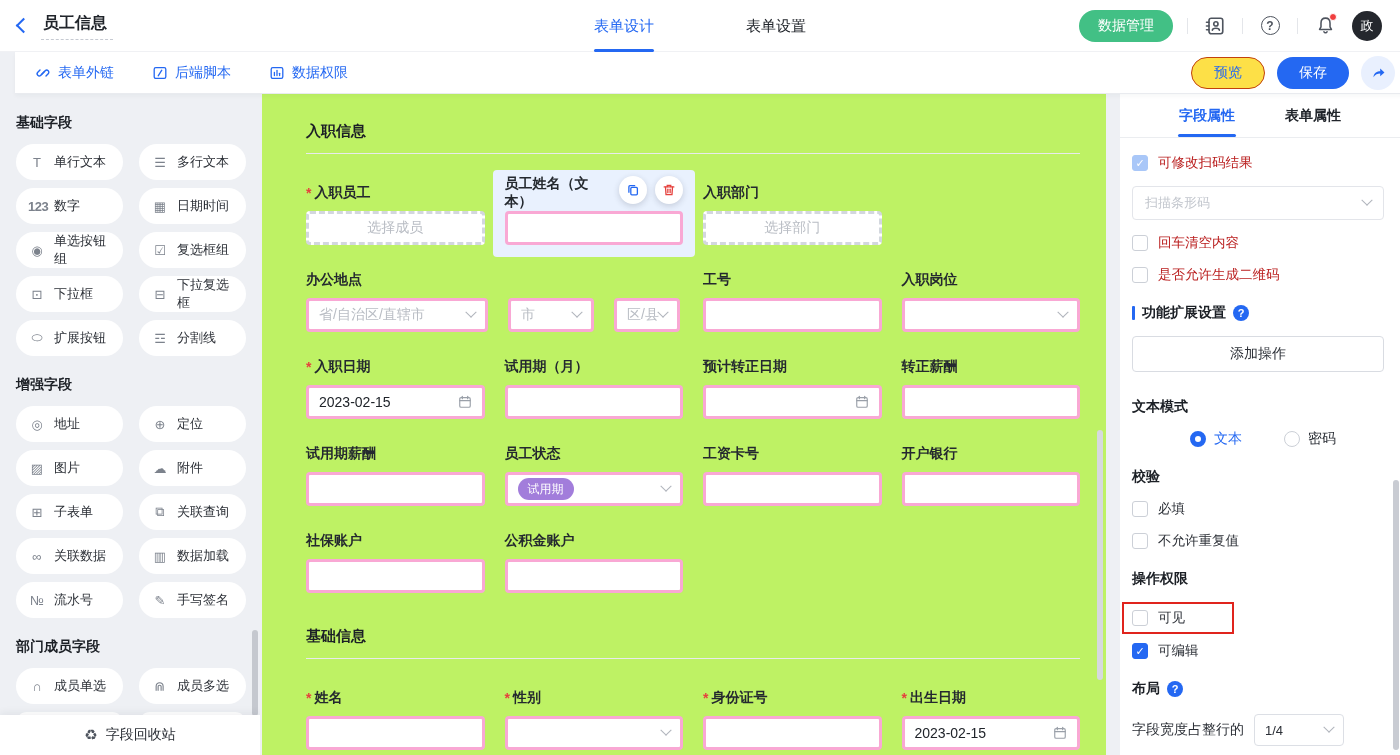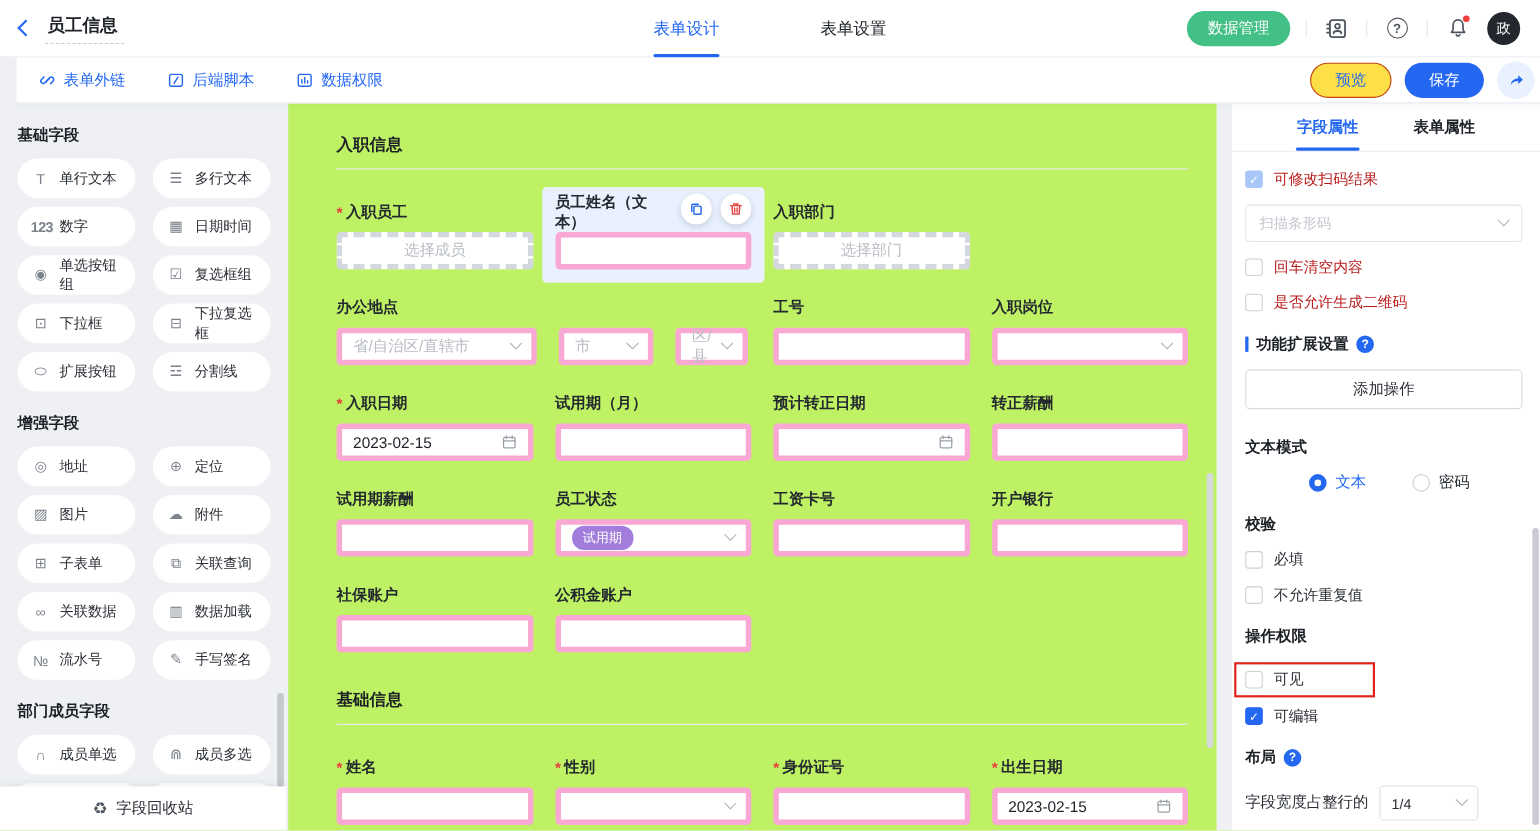--- a/index.html
+++ b/index.html
@@ -50,21 +50,21 @@
 
   
   .canvas { position:absolute; left:262px; top:0; width:844px; height:661px; background:#bef264; padding:14px 26px 0 44px; overflow:hidden; }
   .sec-title { font-size:15px; font-weight:bold; color:#1c2026; margin-top:14px; }
   .sec-hr { border:none; border-top:1px solid #e8eaee; margin-top:12px; }
   .fgrid { display:grid; grid-template-columns:repeat(4,1fr); gap:24px 20px; margin-top:28px; }
   .field { position:relative; }
   .field.span2 { grid-column:span 2; }
   .flabel { display:flex; align-items:center; gap:6px; font-size:14px; font-weight:bold; color:#24292f; height:22px; margin-bottom:7px; }
   .req { color:#e5413d; margin-right:-3px; }
-  .fctl { height:34px; border:5px solid #f9a8d4; border-radius:4px; background:#fff; display:flex; align-items:center; padding:0 10px; font-size:14px; }
+  .fctl { height:34px; border:3px solid #f9a8d4; border-radius:4px; background:#fff; display:flex; align-items:center; padding:0 10px; font-size:14px; }
   .fctl.dashed { border-style:dashed; border-color:#d3d7de; justify-content:center; color:#b9bdc4; cursor:pointer; }
   .fctl.select { justify-content:space-between; cursor:pointer; }
   .fctl.date { justify-content:space-between;gap:41px; }
   .chev { width:8px; height:8px; border-right:1.6px solid #b0b4bc; border-bottom:1.6px solid #b0b4bc; transform:rotate(45deg) translate(-2px,-2px); flex:none; }
   .region-row { display:flex; gap:20px; }
   .region-row .fctl { color:#b9bdc4; }
   .r1 { width:182px; } .r2 { width:86px; } .r3 { width:66px; }
   .tag { height:22px; padding:0 10px; border-radius:11px; background:#a27ddb; color:#fff; font-size:12px; display:flex; align-items:center; }
   .field.selected { background:#e9f1fe; border-radius:4px; margin:-12px; padding:12px; z-index:5; }
   .fab { width:28px; height:28px; border-radius:50%; background:#fff; box-shadow:0 2px 6px rgba(31,41,55,.18); display:flex; align-items:center; justify-content:center; cursor:pointer; flex:none; margin-top:-6px; }
@@ -87,21 +87,21 @@
   .psel { height:34px; border:1px solid #e3e5ea; border-radius:4px; display:flex; align-items:center; justify-content:space-between; padding:0 12px; font-size:13px; color:#c2c6cd; margin:0 0 14px 0; cursor:default; }
   .phead { display:flex; align-items:center; gap:7px; font-size:14px; font-weight:bold; color:#1c2026; margin:20px 0 14px 0; }
   .bluebar { width:3px; height:14px; background:#2468f2; border-radius:1px; }
   .help-blue { width:16px; height:16px; border-radius:50%; background:#2468f2; color:#fff; font-size:11px; font-weight:bold; display:flex; align-items:center; justify-content:center; cursor:pointer; }
   .btn-add { width:100%; height:36px; border:1px solid #d9dce2; border-radius:4px; background:#fff; font-size:14px; color:#2b2f36; cursor:pointer; margin-bottom:6px; font-family:inherit; }
   .radio-row { display:flex; gap:42px; margin:14px 0 18px 58px; }
   .radio-opt { display:flex; align-items:center; gap:8px; font-size:14px; cursor:pointer; color:#2b2f36; }
   .radio-opt.sel { color:#2468f2; }
   .radio { width:16px; height:16px; border-radius:50%; border:1px solid #ccd0d7; background:#fff; flex:none; }
   .radio.sel { border:5px solid #2468f2; }
-  .redbox { display:flex; align-items:center; gap:10px; border:2px solid #e0241d; padding:5px 8px; margin:0 0 8px -10px; width:128px; font-size:13.5px; color:#2b2f36; cursor:pointer; }
+  .redbox { display:flex; align-items:center; gap:10px; border:2px solid #e0241d; padding:5px 8px; margin:0 0 8px -10px; width:112px; font-size:13.5px; color:#2b2f36; cursor:pointer; }
   .layout-row { display:flex; align-items:center; gap:10px; margin-top:16px; font-size:14px; color:#2b2f36; }
   .layout-sel { width:90px; height:32px; border:1px solid #dcdfe5; border-radius:4px; display:flex; align-items:center; justify-content:space-between; padding:0 10px; font-size:13px; color:#2b2f36; cursor:pointer; }
   .props-scroll { position:absolute; right:1px; top:386px; width:6px; height:270px; border-radius:3px; background:#c9ccd3; }
 
   svg { display:block; }
 </style>
 </head>
 <body>
 
 <div class="page" data-name="form-designer-app">

